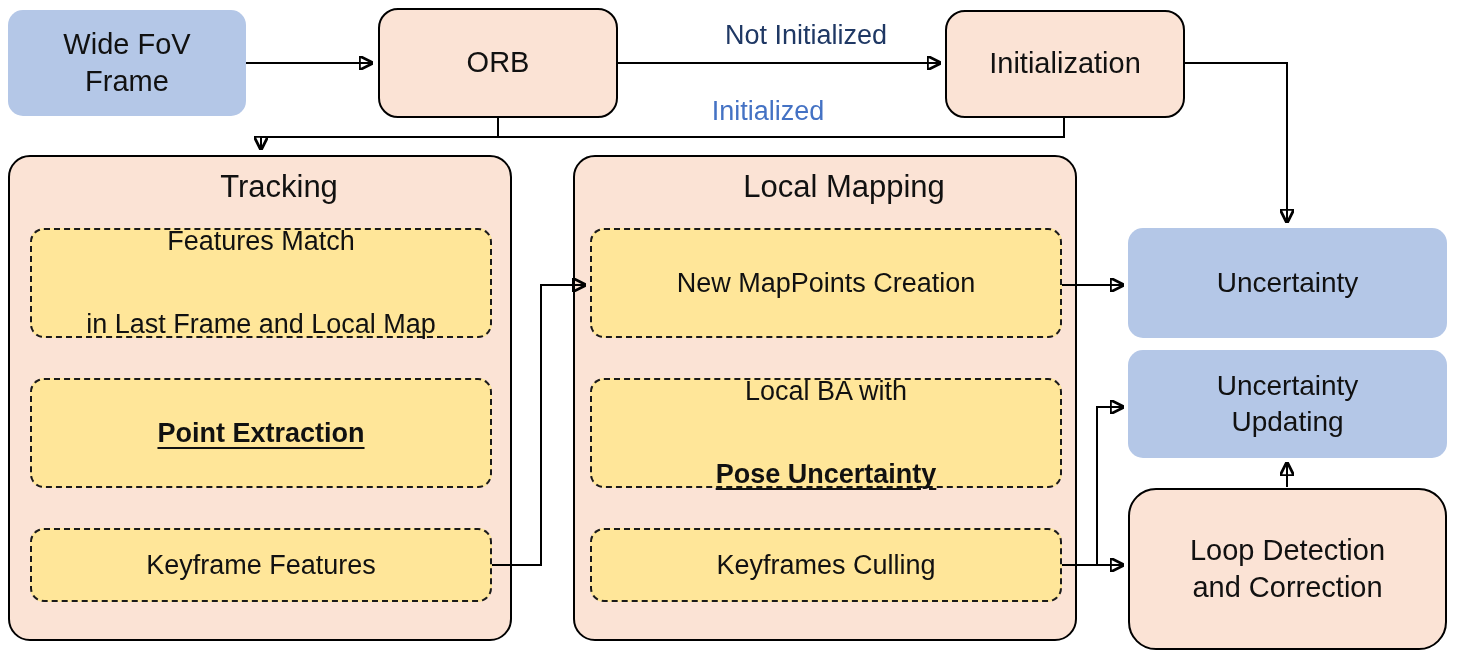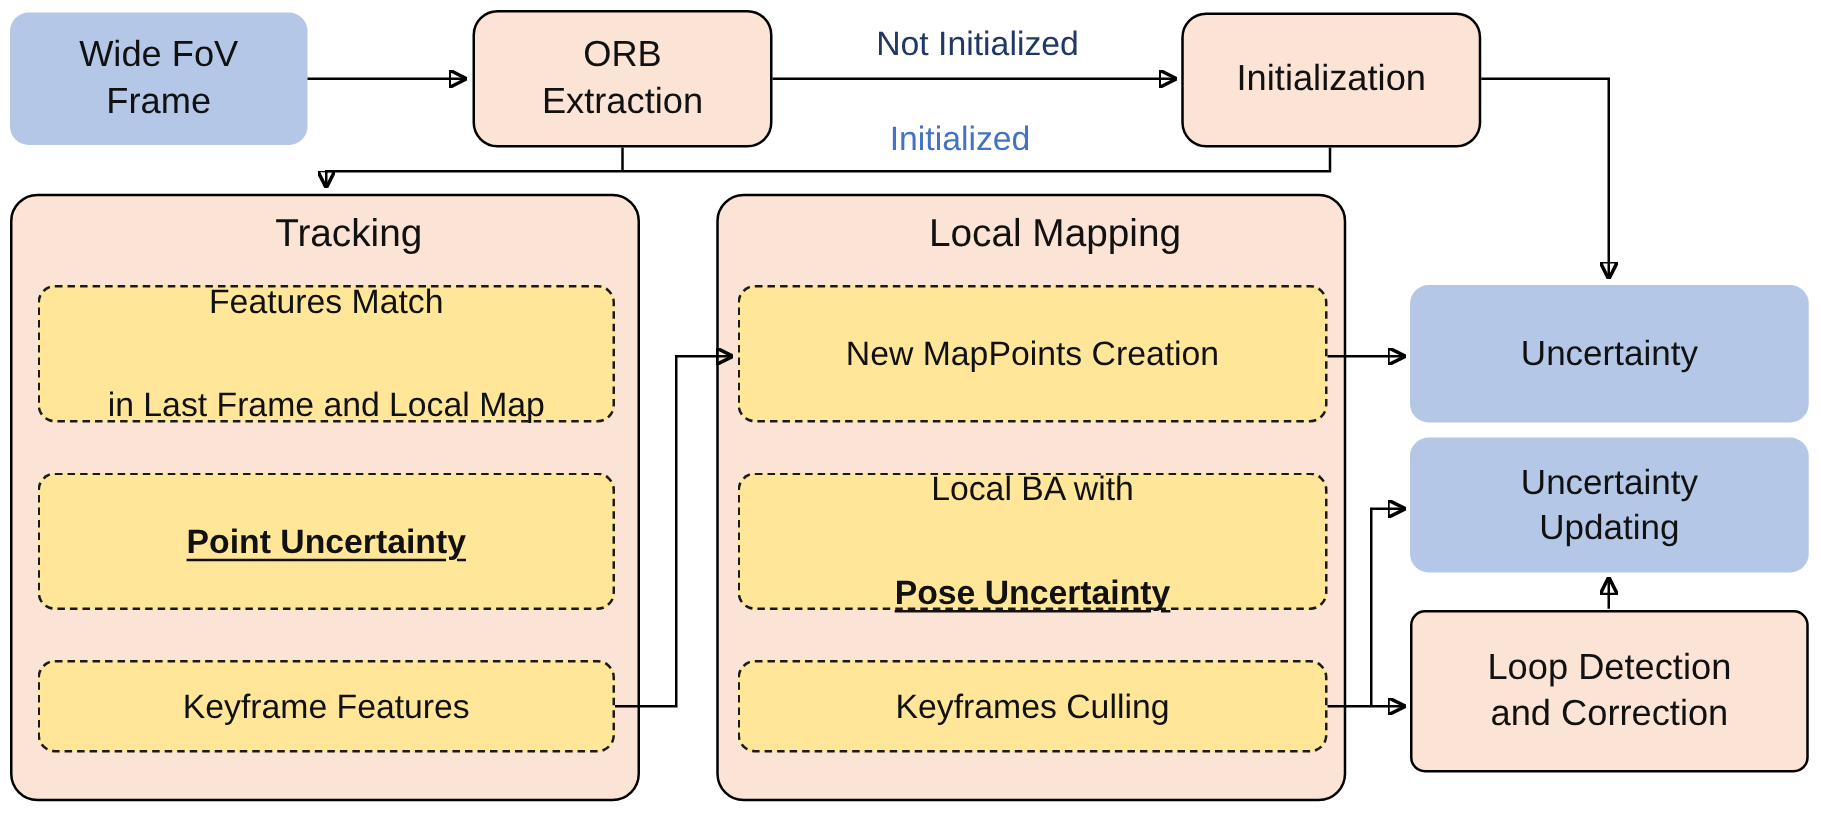--- a/index.html
+++ b/index.html
@@ -95,41 +95,40 @@
 </head>
 <body>
 
 <div class="node blue" style="left:8px; top:10px; width:238px; height:106px; font-size:29px;">
   <div class="nline">Wide FoV</div>
   <div class="nline">Frame</div>
 </div>
 
 <div class="node pinkbox" style="left:378px; top:8px; width:240px; height:110px;">
   <div class="nline">ORB</div>
-  <div class="nline">Extraction</div>
 </div>
 
 <div class="node pinkbox" style="left:945px; top:10px; width:240px; height:108px;">
   <div class="nline">Initialization</div>
 </div>
 
-<div class="edge-label dark" style="left:632px; top:20px; width:300px;">Not Initialized</div>
+<div class="edge-label dark" style="left:656px; top:20px; width:300px;">Not Initialized</div>
 <div class="edge-label mid" style="left:628px; top:96px; width:280px;">Initialized</div>
 
 <div class="container" style="left:8px; top:155px; width:504px; height:486px;">
   <div class="ctitle">Tracking</div>
 </div>
 
 <div class="node yellow" style="left:30px; top:228px; width:462px; height:110px;">
   <div class="nline">Features Match</div>
   <div class="nline">in Last Frame and Local Map</div>
 </div>
 
 <div class="node yellow" style="left:30px; top:378px; width:462px; height:110px;">
-  <div class="nline emph">Point Uncertainty</div>
+  <div class="nline emph">Point Extraction</div>
 </div>
 
 <div class="node yellow" style="left:30px; top:528px; width:462px; height:74px;">
   <div class="nline">Keyframe Features</div>
 </div>
 
 <div class="container" style="left:573px; top:155px; width:504px; height:486px;">
   <div class="ctitle">Local Mapping</div>
 </div>
 
@@ -148,21 +147,21 @@
 
 <div class="node blue" style="left:1128px; top:228px; width:319px; height:110px;">
   <div class="nline">Uncertainty</div>
 </div>
 
 <div class="node blue" style="left:1128px; top:350px; width:319px; height:108px;">
   <div class="nline">Uncertainty</div>
   <div class="nline">Updating</div>
 </div>
 
-<div class="node pinkbox" style="left:1128px; top:488px; width:319px; height:130px; border-radius:12px;">
+<div class="node pinkbox" style="left:1128px; top:488px; width:319px; height:162px; border-radius:28px;">
   <div class="nline">Loop Detection</div>
   <div class="nline">and Correction</div>
 </div>
 
 <svg id="edges" width="1457" height="652">
   <defs>
     <marker id="arr" viewBox="0 0 10 10" refX="9" refY="5" markerWidth="7" markerHeight="7" orient="auto-start-reverse">
       <path d="M0,0 L10,5 L0,10 z" fill="#000" stroke="none"></path>
     </marker>
   </defs>

